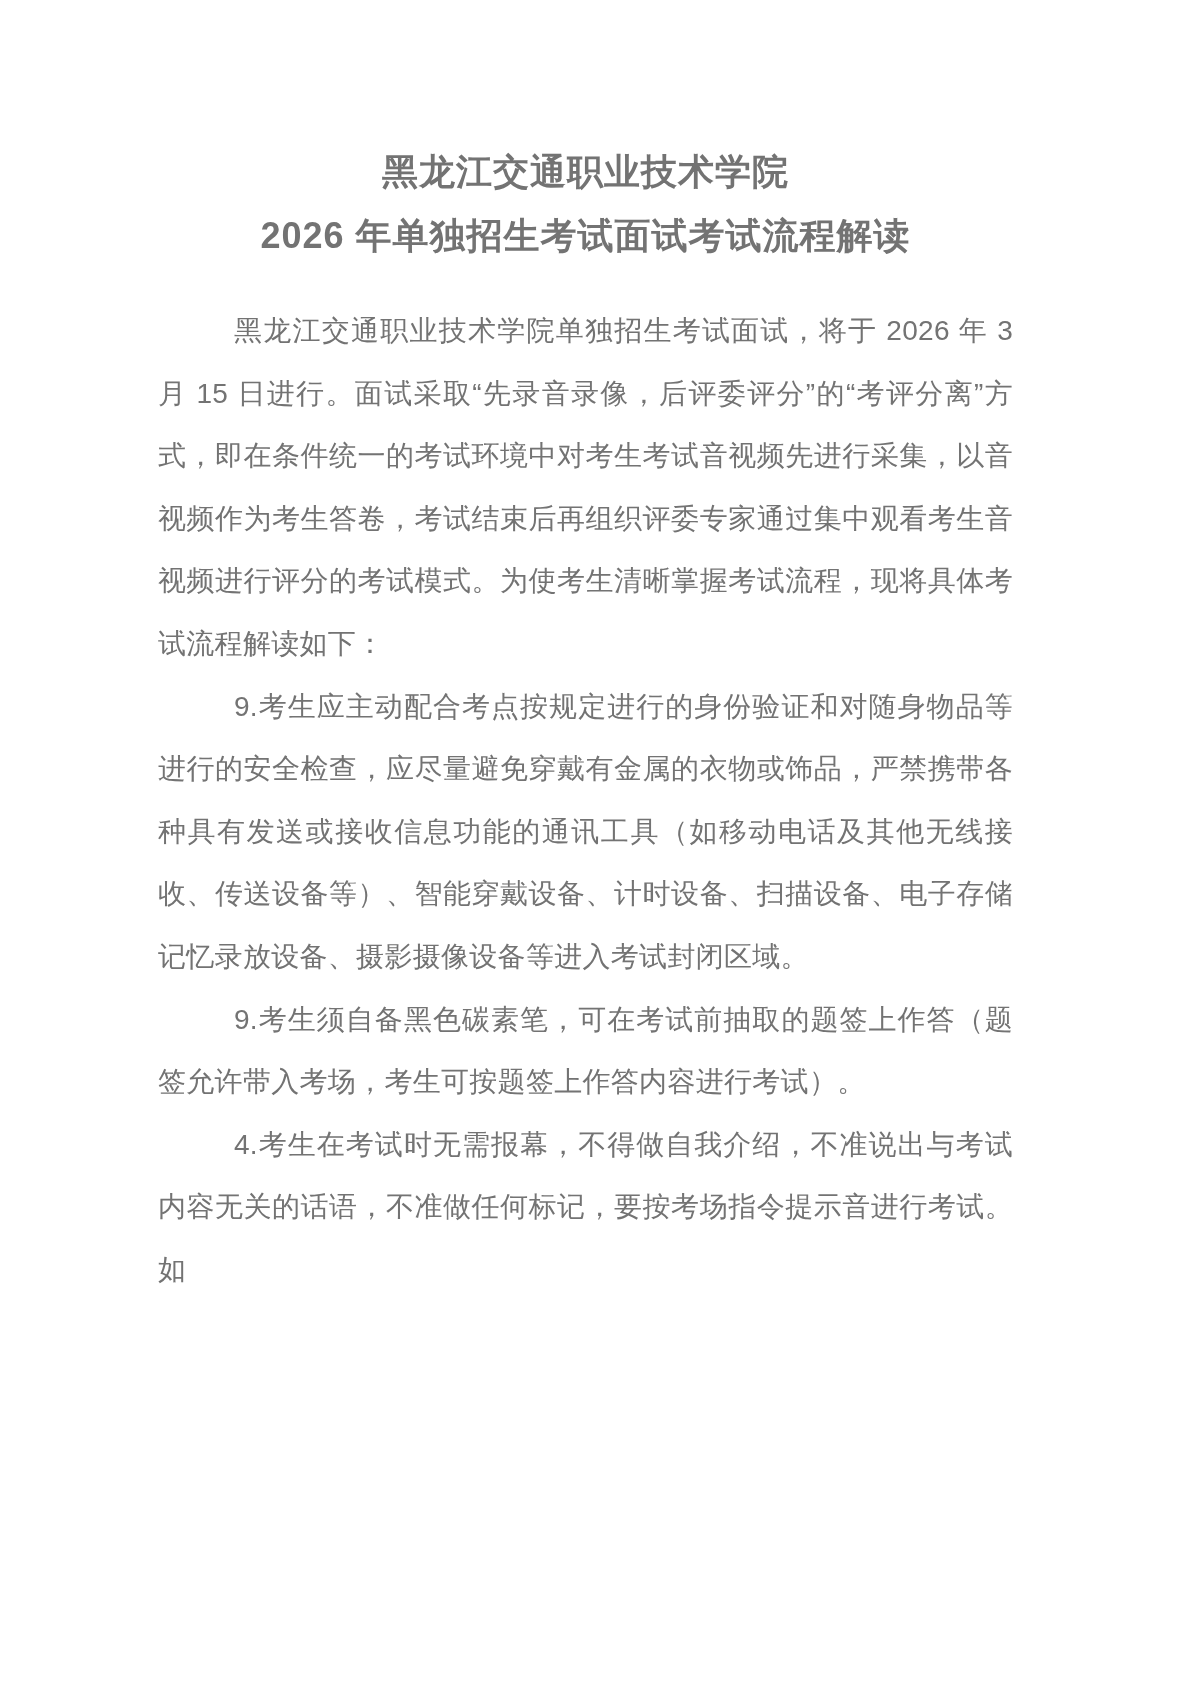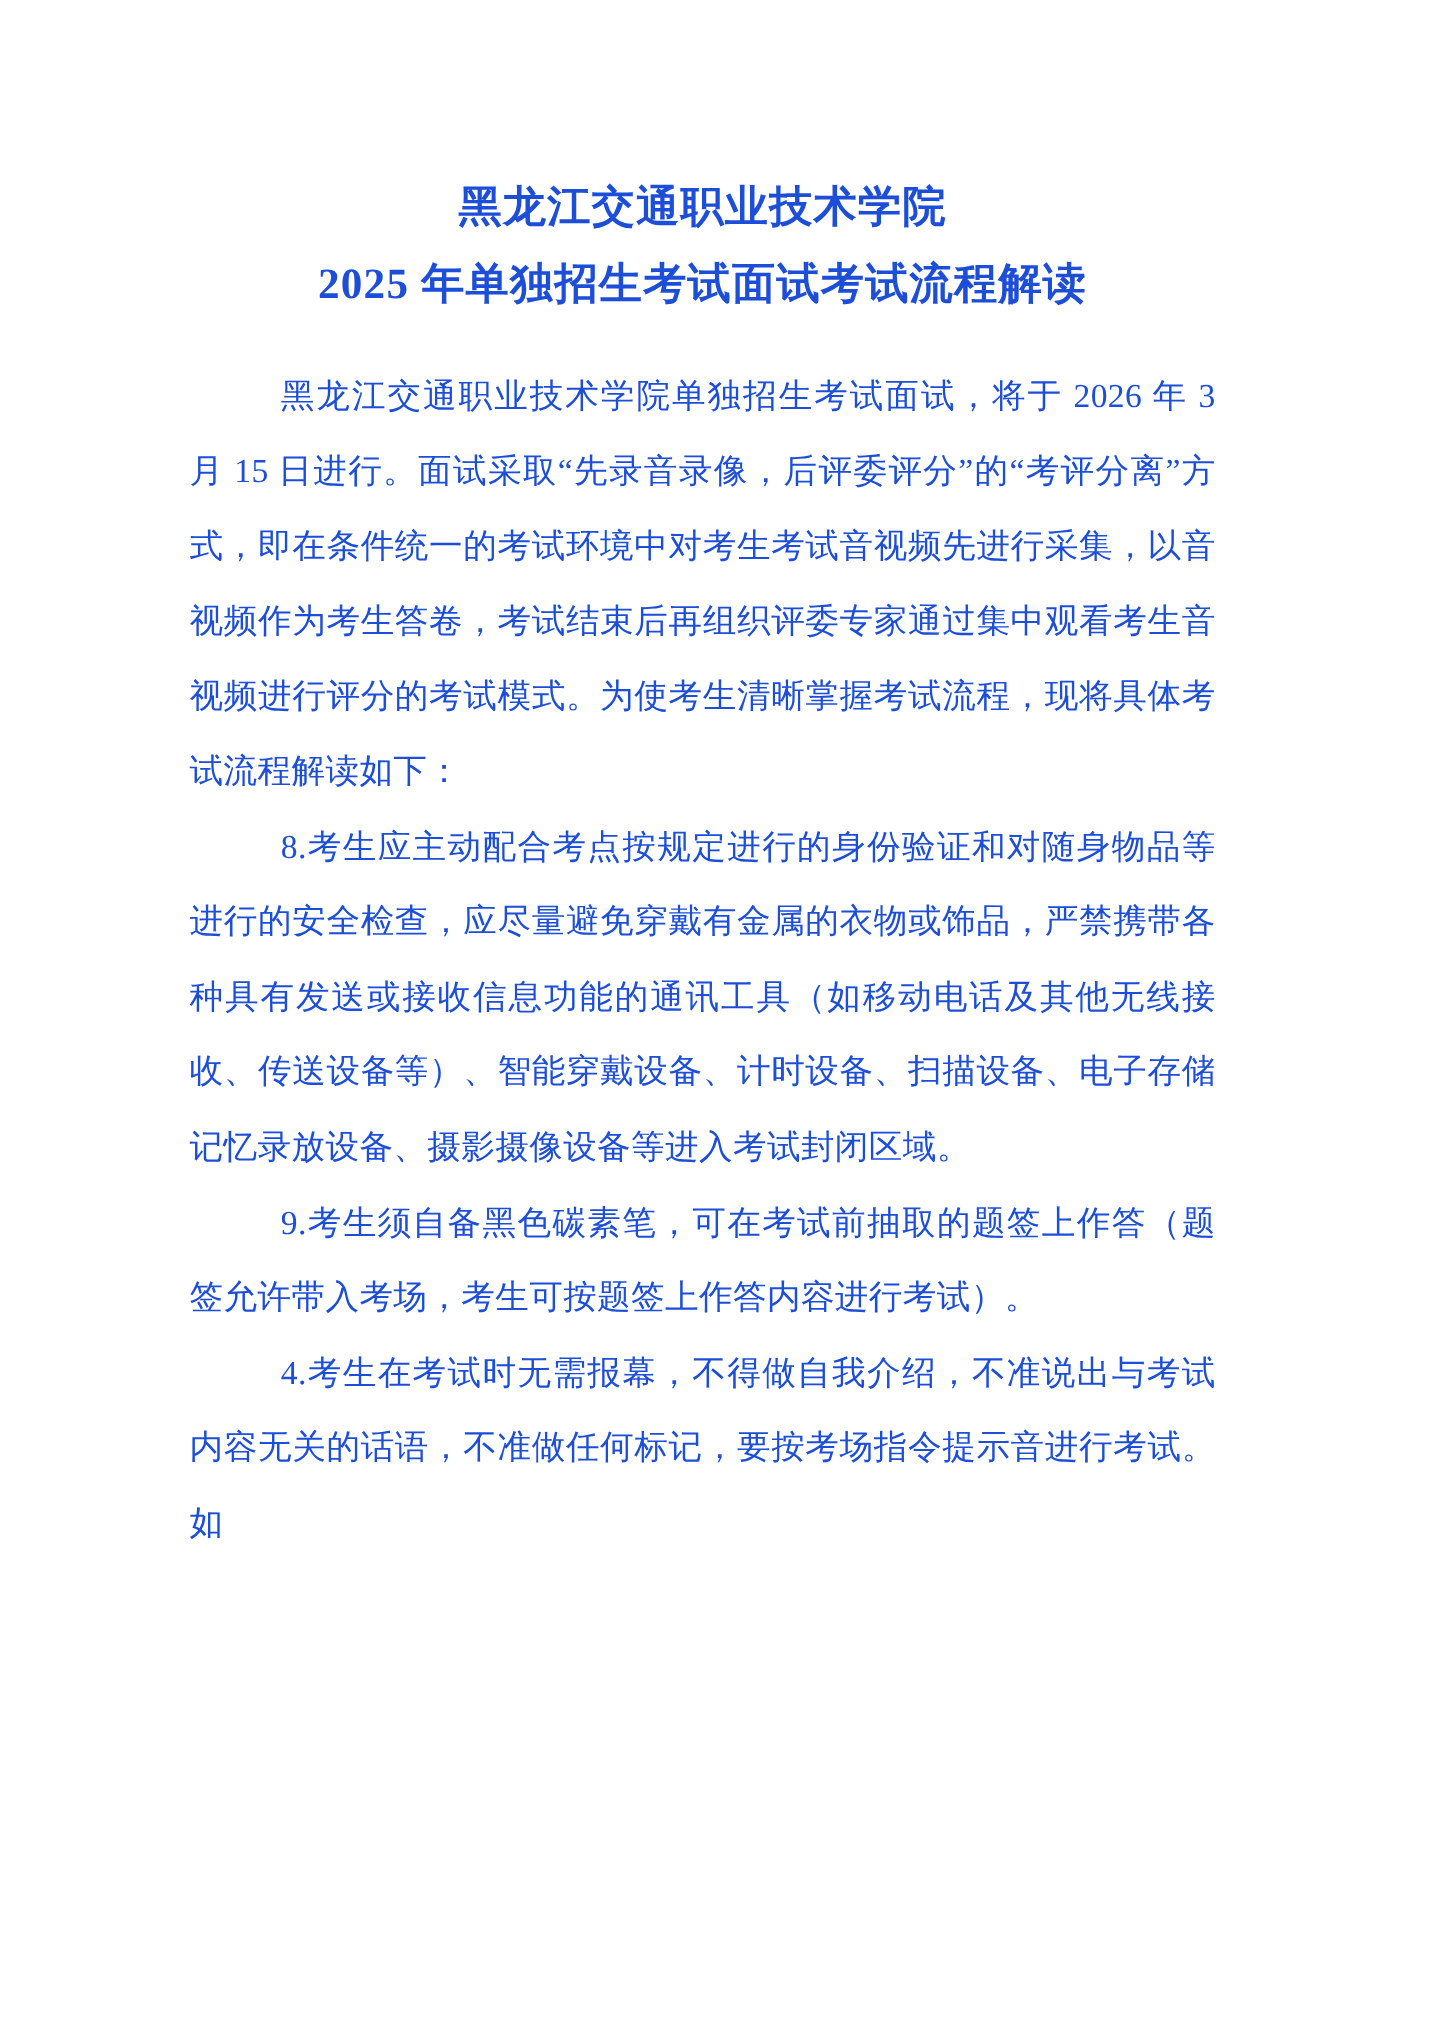--- a/index.html
+++ b/index.html
@@ -6,22 +6,22 @@
   html, body {
     margin: 0;
     padding: 0;
     background: #ffffff;
   }
   .page {
     position: relative;
     width: 1024px;
     height: 1684px;
     background: #ffffff;
-    color: #1d4ed8;
-    font-family: Liberation Serif, serif;
+    color: #737373;
+    font-family: Liberation Sans, sans-serif;
     overflow: hidden;
   }
   .title-block {
     position: absolute;
     top: 140px;
     left: 158px;
     width: 855px;
     text-align: center;
     font-weight: bold;
     font-size: 36px;
@@ -45,23 +45,23 @@
     text-indent: 76px;
   }
 </style>
 </head>
 <body>
 
 <div class="page">
 
   <header class="title-block">
     <div class="title-line">黑龙江交通职业技术学院</div>
-    <div class="title-line">2025 年单独招生考试面试考试流程解读</div>
+    <div class="title-line">2026 年单独招生考试面试考试流程解读</div>
   </header>
 
   <main class="body-text">
     <p>黑龙江交通职业技术学院单独招生考试面试，将于 2026 年 3 月 15 日进行。面试采取“先录音录像，后评委评分”的“考评分离”方式，即在条件统一的考试环境中对考生考试音视频先进行采集，以音视频作为考生答卷，考试结束后再组织评委专家通过集中观看考生音视频进行评分的考试模式。为使考生清晰掌握考试流程，现将具体考试流程解读如下：</p>
-    <p>8.考生应主动配合考点按规定进行的身份验证和对随身物品等进行的安全检查，应尽量避免穿戴有金属的衣物或饰品，严禁携带各种具有发送或接收信息功能的通讯工具（如移动电话及其他无线接收、传送设备等）、智能穿戴设备、计时设备、扫描设备、电子存储记忆录放设备、摄影摄像设备等进入考试封闭区域。</p>
+    <p>9.考生应主动配合考点按规定进行的身份验证和对随身物品等进行的安全检查，应尽量避免穿戴有金属的衣物或饰品，严禁携带各种具有发送或接收信息功能的通讯工具（如移动电话及其他无线接收、传送设备等）、智能穿戴设备、计时设备、扫描设备、电子存储记忆录放设备、摄影摄像设备等进入考试封闭区域。</p>
     <p>9.考生须自备黑色碳素笔，可在考试前抽取的题签上作答（题签允许带入考场，考生可按题签上作答内容进行考试）。</p>
     <p>4.考生在考试时无需报幕，不得做自我介绍，不准说出与考试内容无关的话语，不准做任何标记，要按考场指令提示音进行考试。如</p>
   </main>
 
 </div>
 
 </body></html>

